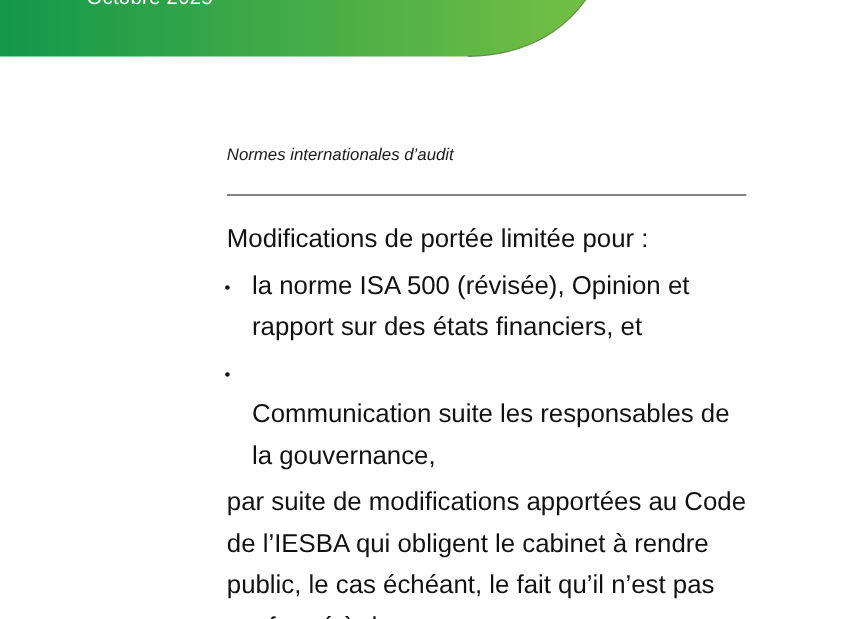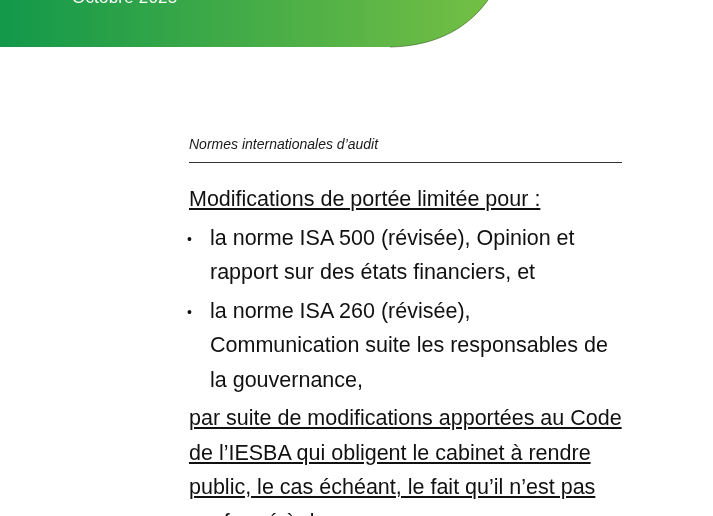--- a/index.html
+++ b/index.html
@@ -35,21 +35,21 @@
     }
     .doc {
       position: absolute;
       left: 189px;
       top: 0;
       width: 433px;
     }
     .series-label {
       position: absolute;
       left: 0;
-      top: 136px;
+      top: 120px;
       font-size: 14px;
       font-style: italic;
       color: #1a1a1a;
       white-space: nowrap;
     }
     .rule {
       position: absolute;
       left: 0;
       top: 162px;
       width: 433px;
@@ -60,21 +60,20 @@
       position: absolute;
       left: 0;
       top: 182px;
       width: 433px;
       font-size: 21.5px;
       line-height: 34.5px;
       color: #111111;
     }
     .body-text p {
       margin: 0;
-      text-decoration: underline;
     }
     .intro {
       margin-bottom: 4px !important;
     }
     ul.items {
       list-style: none;
       margin: 0;
       padding: 0;
     }
     ul.items li {
@@ -119,19 +118,19 @@
   <div class="body-text">
     <p class="intro">Modifications de portée limitée pour :</p>
 
     <ul class="items">
       <li>
         <span class="bullet">•</span>
         <span>la norme ISA 500 (révisée), </span><span class="it">Opinion et rapport sur des états financiers</span><span>, et</span>
       </li>
       <li>
         <span class="bullet">•</span>
-        <span>la norme ISA 260 (révisée), </span><br><span class="it">Communication suite les responsables de la gouvernance</span><span>,</span>
+        <br><span class="it">Communication suite les responsables de la gouvernance</span><span>,</span>
       </li>
     </ul>
 
     <p class="outro">par suite de modifications apportées au Code de l’IESBA qui obligent le cabinet à rendre public, le cas échéant, le fait qu’il n’est pas conformé à des</p>
   </div>
 </div>
 
 </body></html>

